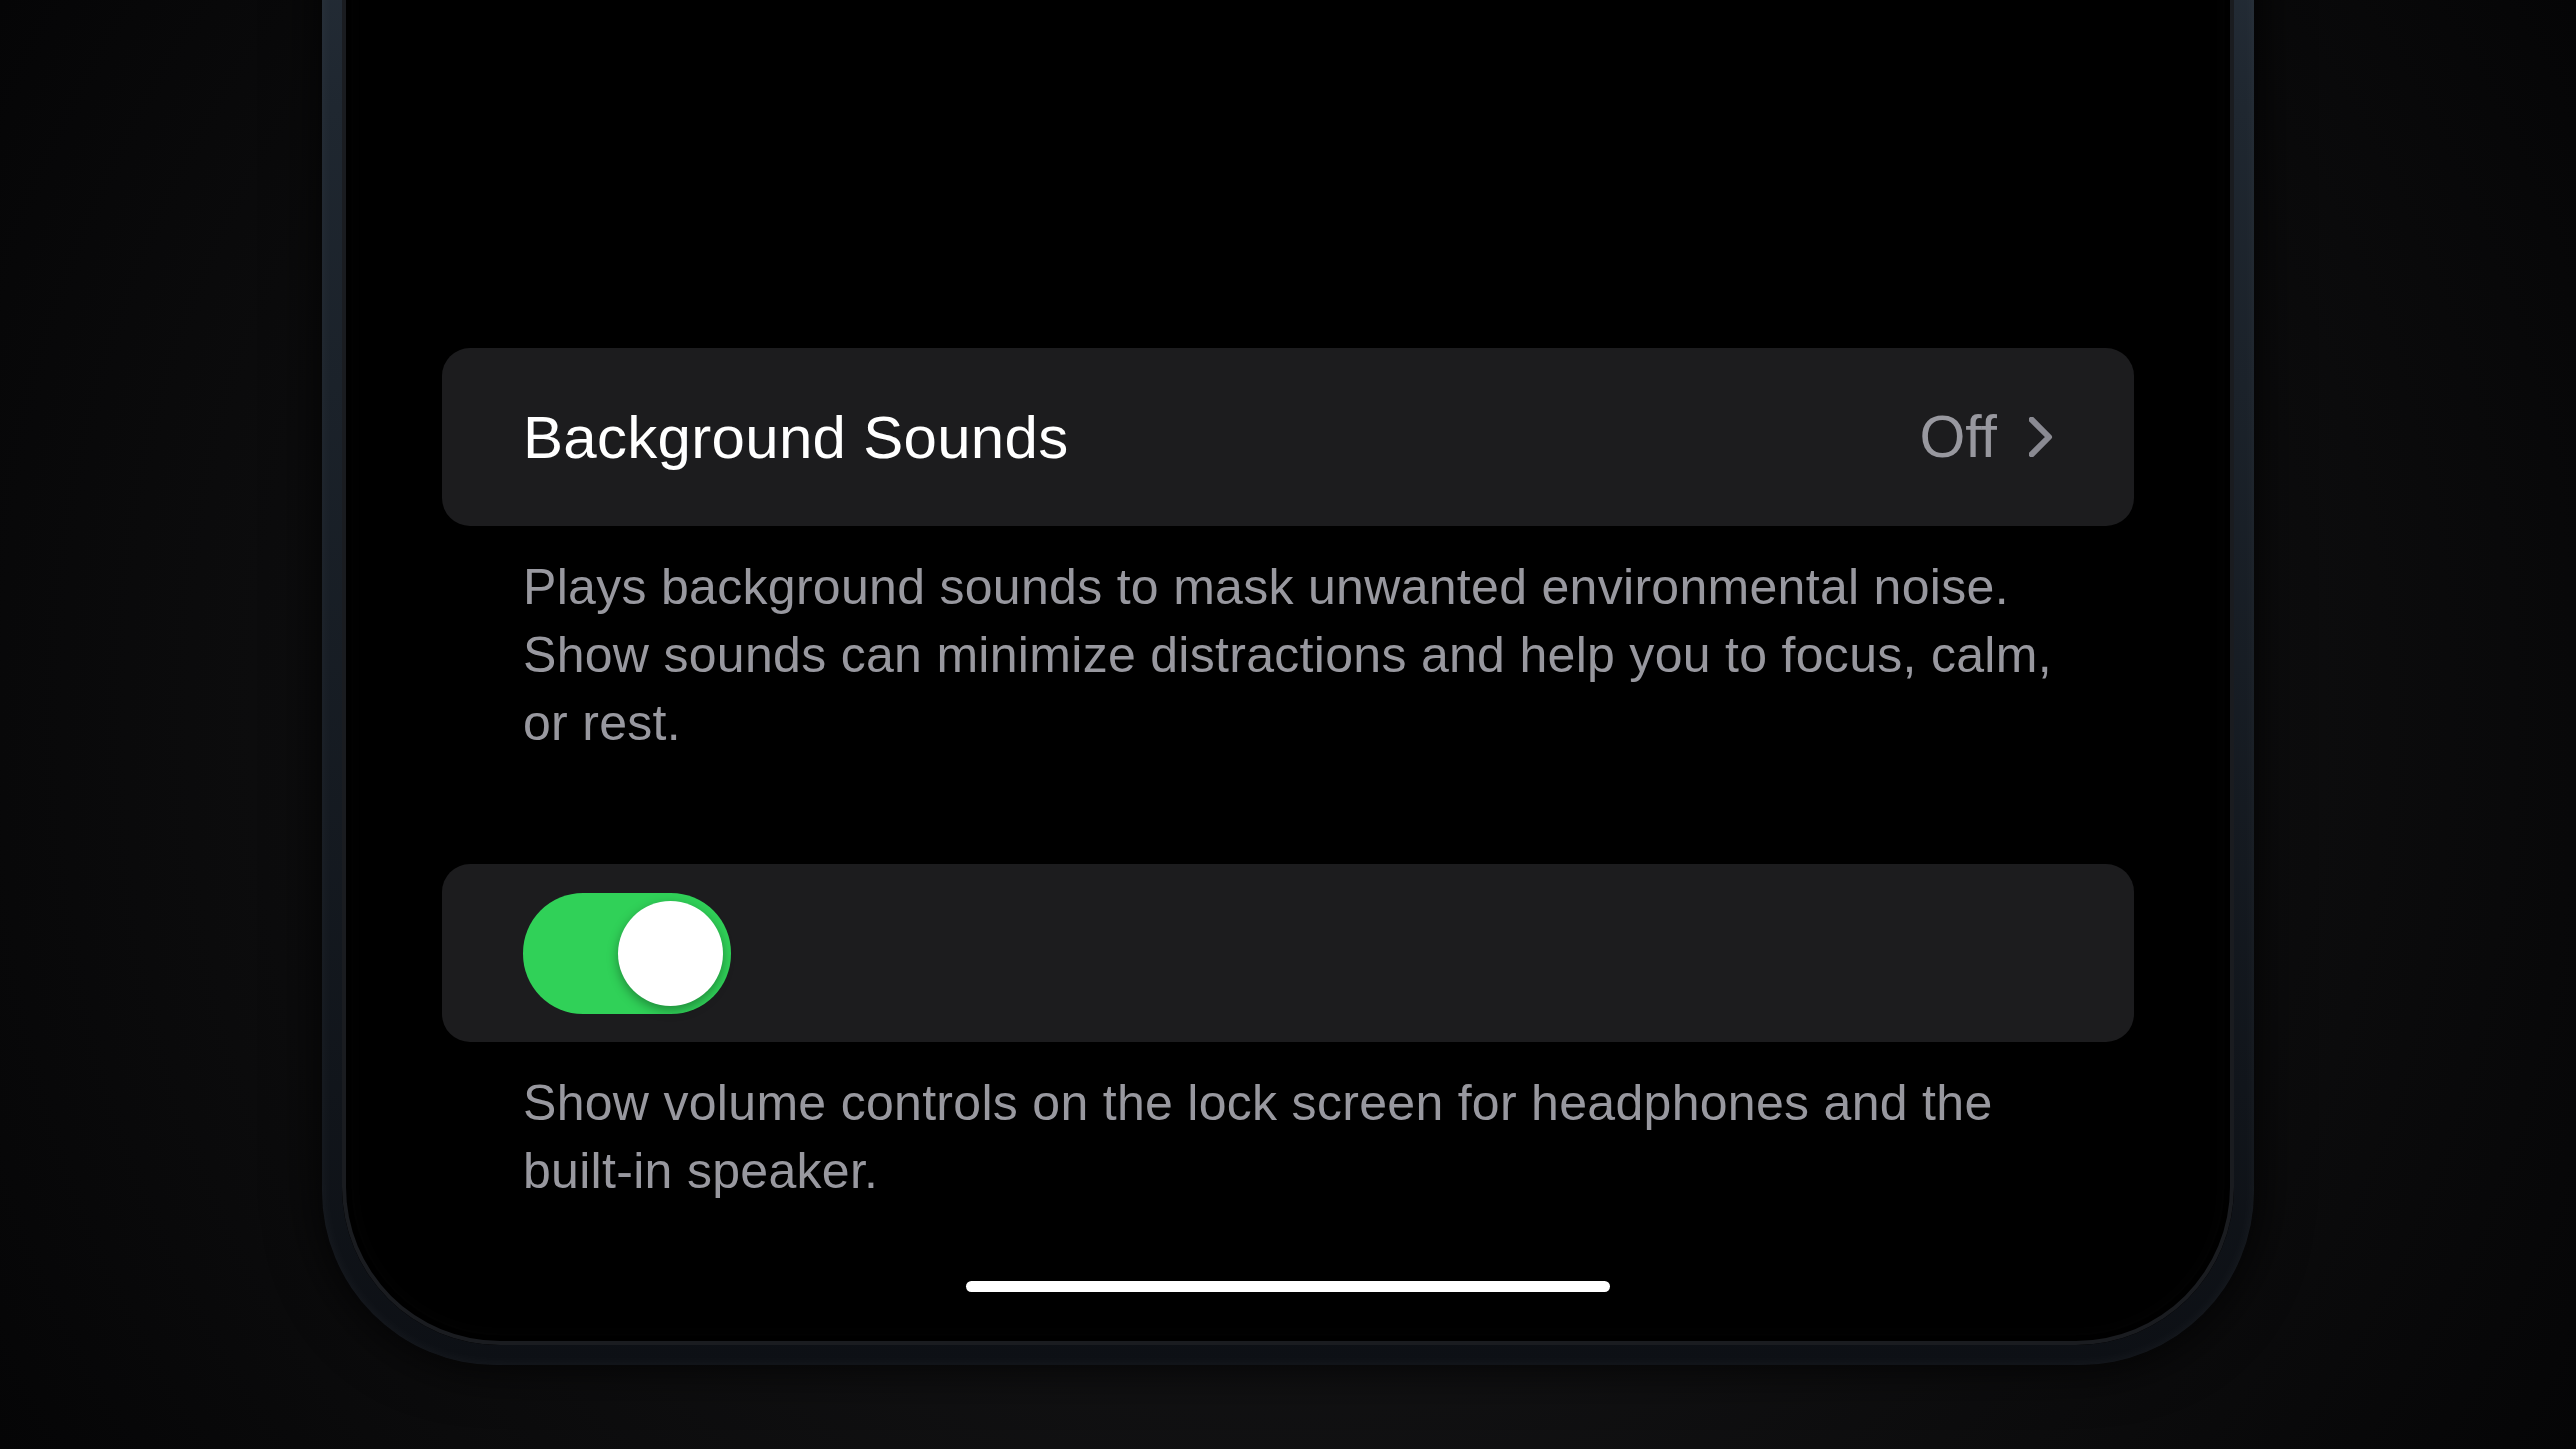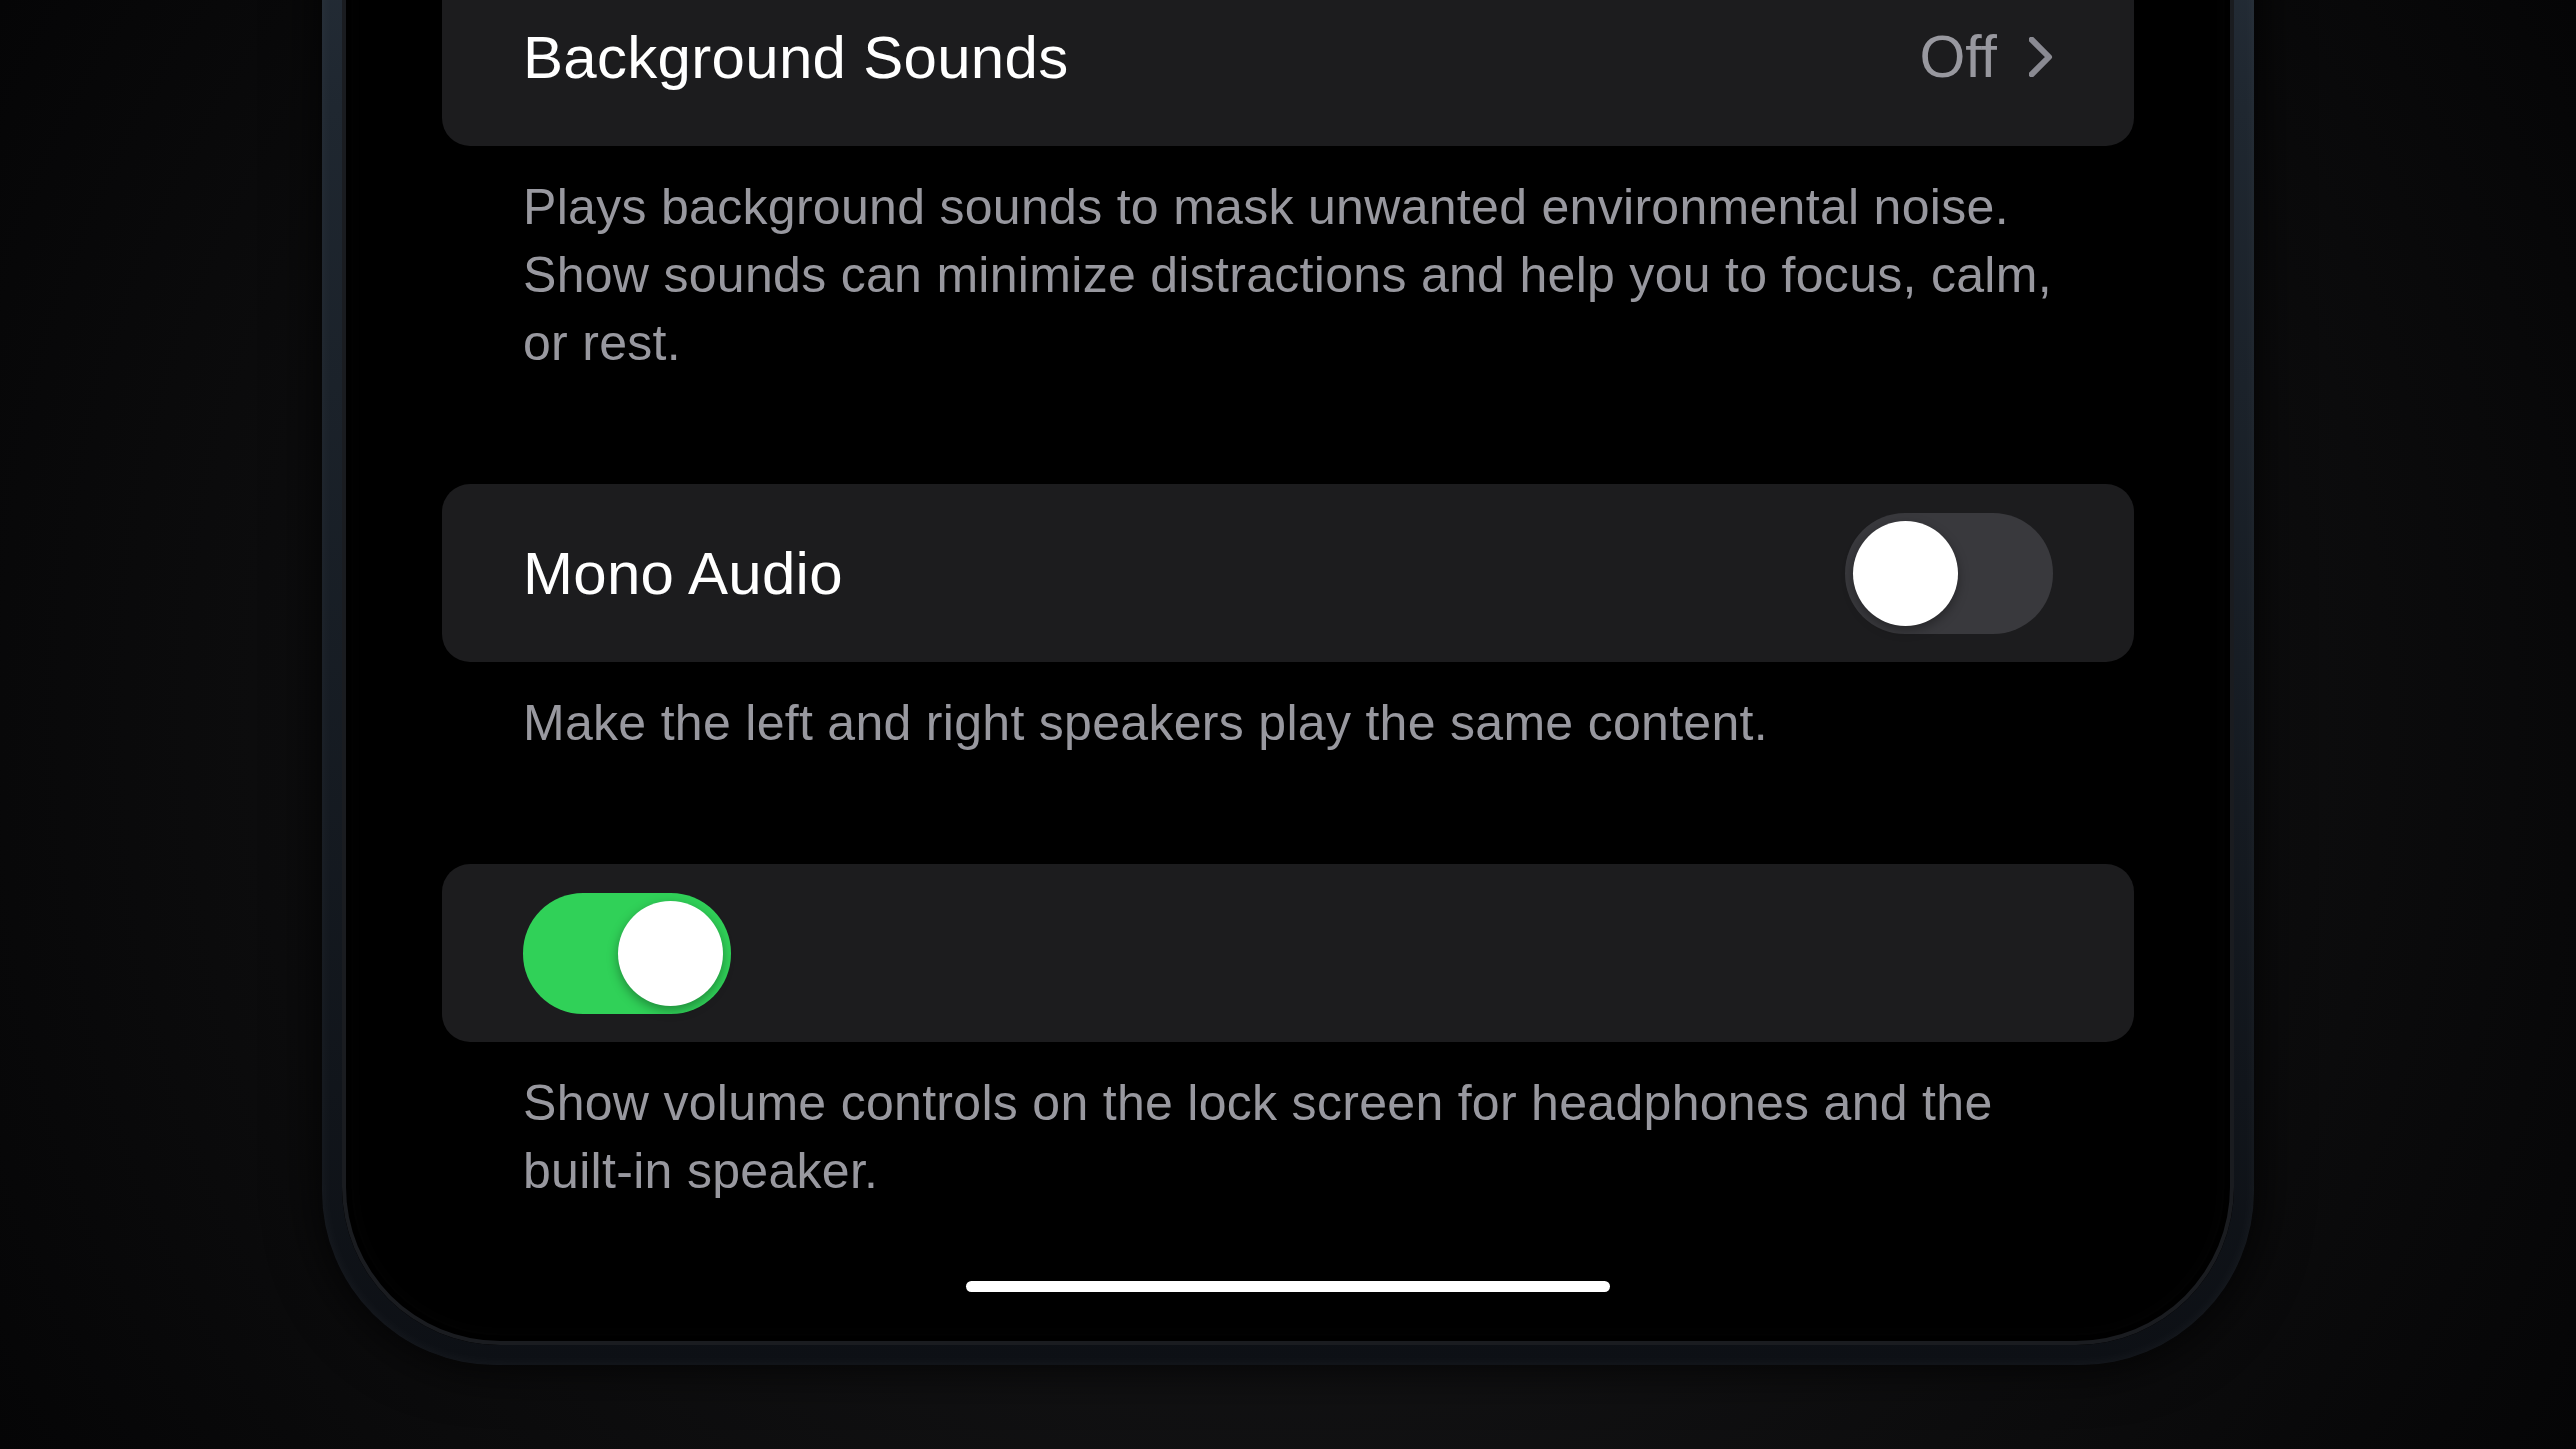--- a/index.html
+++ b/index.html
@@ -145,29 +145,20 @@
                 <span class="chevron">
                   <svg viewBox="0 0 36 60">
                       <path d="M4 4 L30 30 L4 56" fill="none" stroke="#8a8a92" stroke-width="9" stroke-linecap="round" stroke-linejoin="round"></path>
                     </svg>
                 </span>
               </span>
             </div>
             <div class="footer">Plays background sounds to mask unwanted environmental noise. Show sounds can minimize distractions and help you to focus, calm, or rest.</div>
           </div>
 
-          <div class="group">
-            <div class="cell">
-              <span class="cell-label">Mono Audio</span>
-              <span class="toggle off">
-                <span class="knob"></span>
-              </span>
-            </div>
-            <div class="footer">Make the left and right speakers play the same content.</div>
-          </div>
 
           <div class="group">
             <div class="cell">
               <span class="toggle on">
                 <span class="knob"></span>
               </span>
             </div>
             <div class="footer">Show volume controls on the lock screen for headphones and the built-in speaker.</div>
           </div>
 

